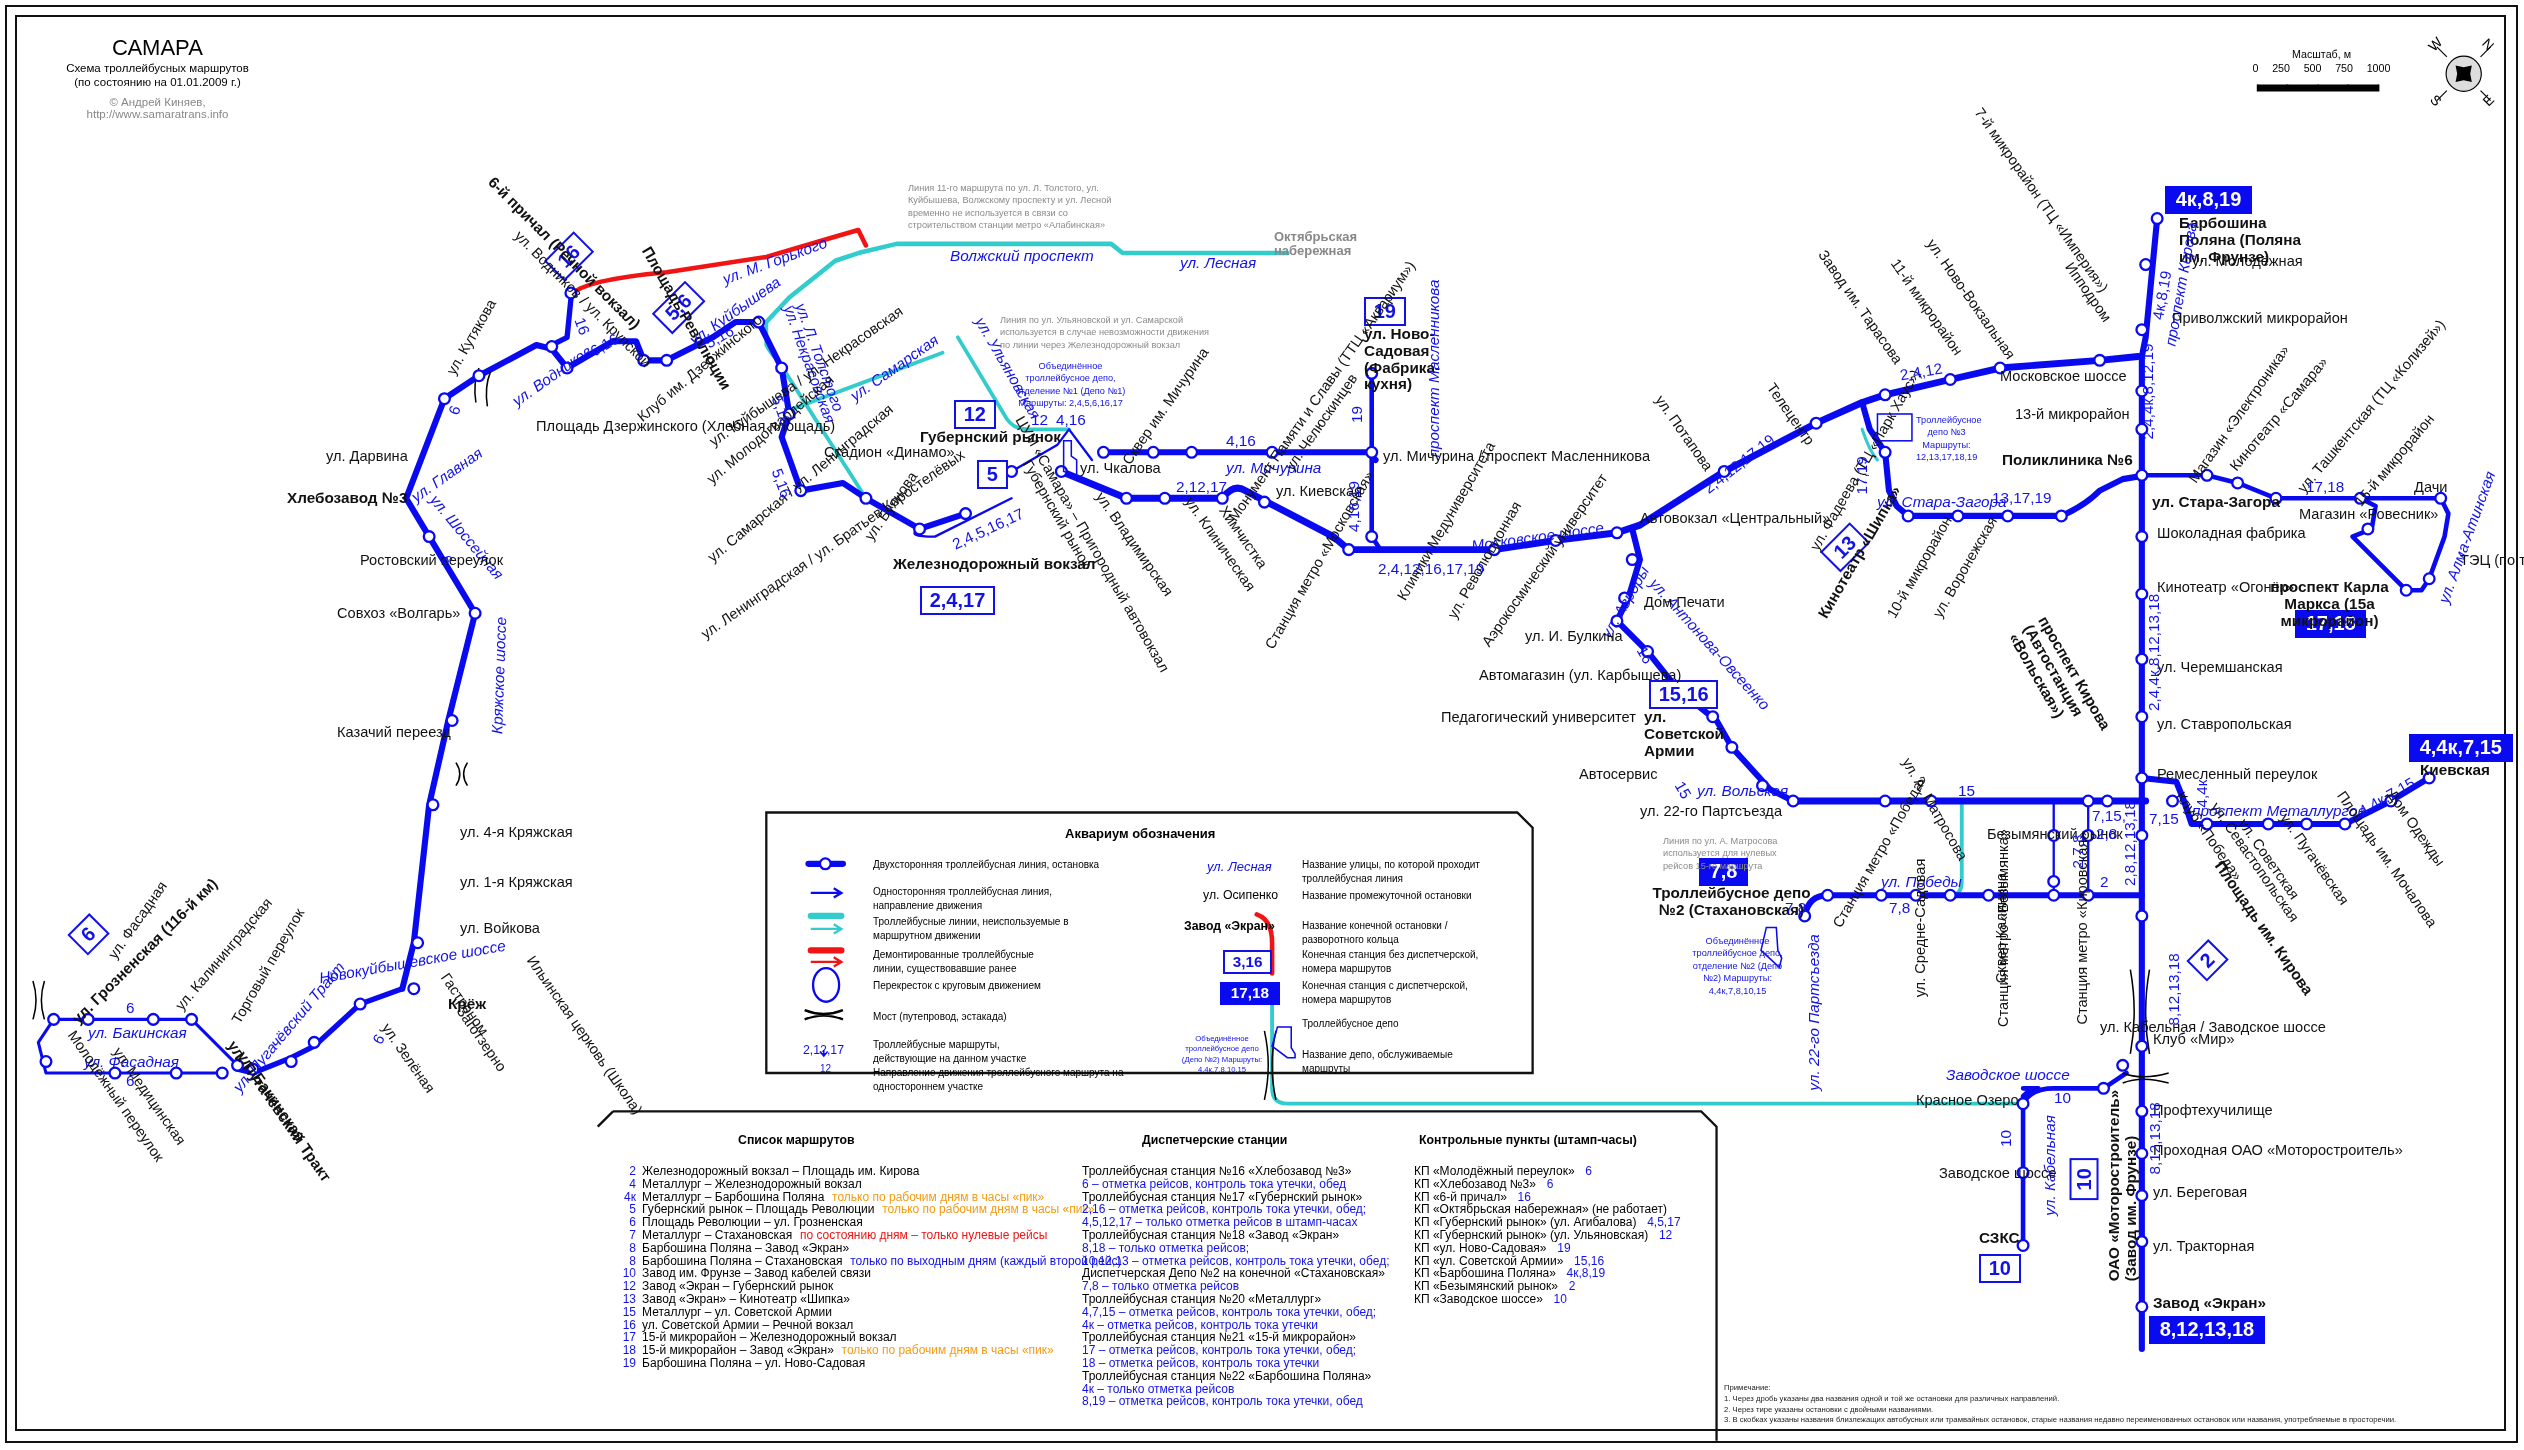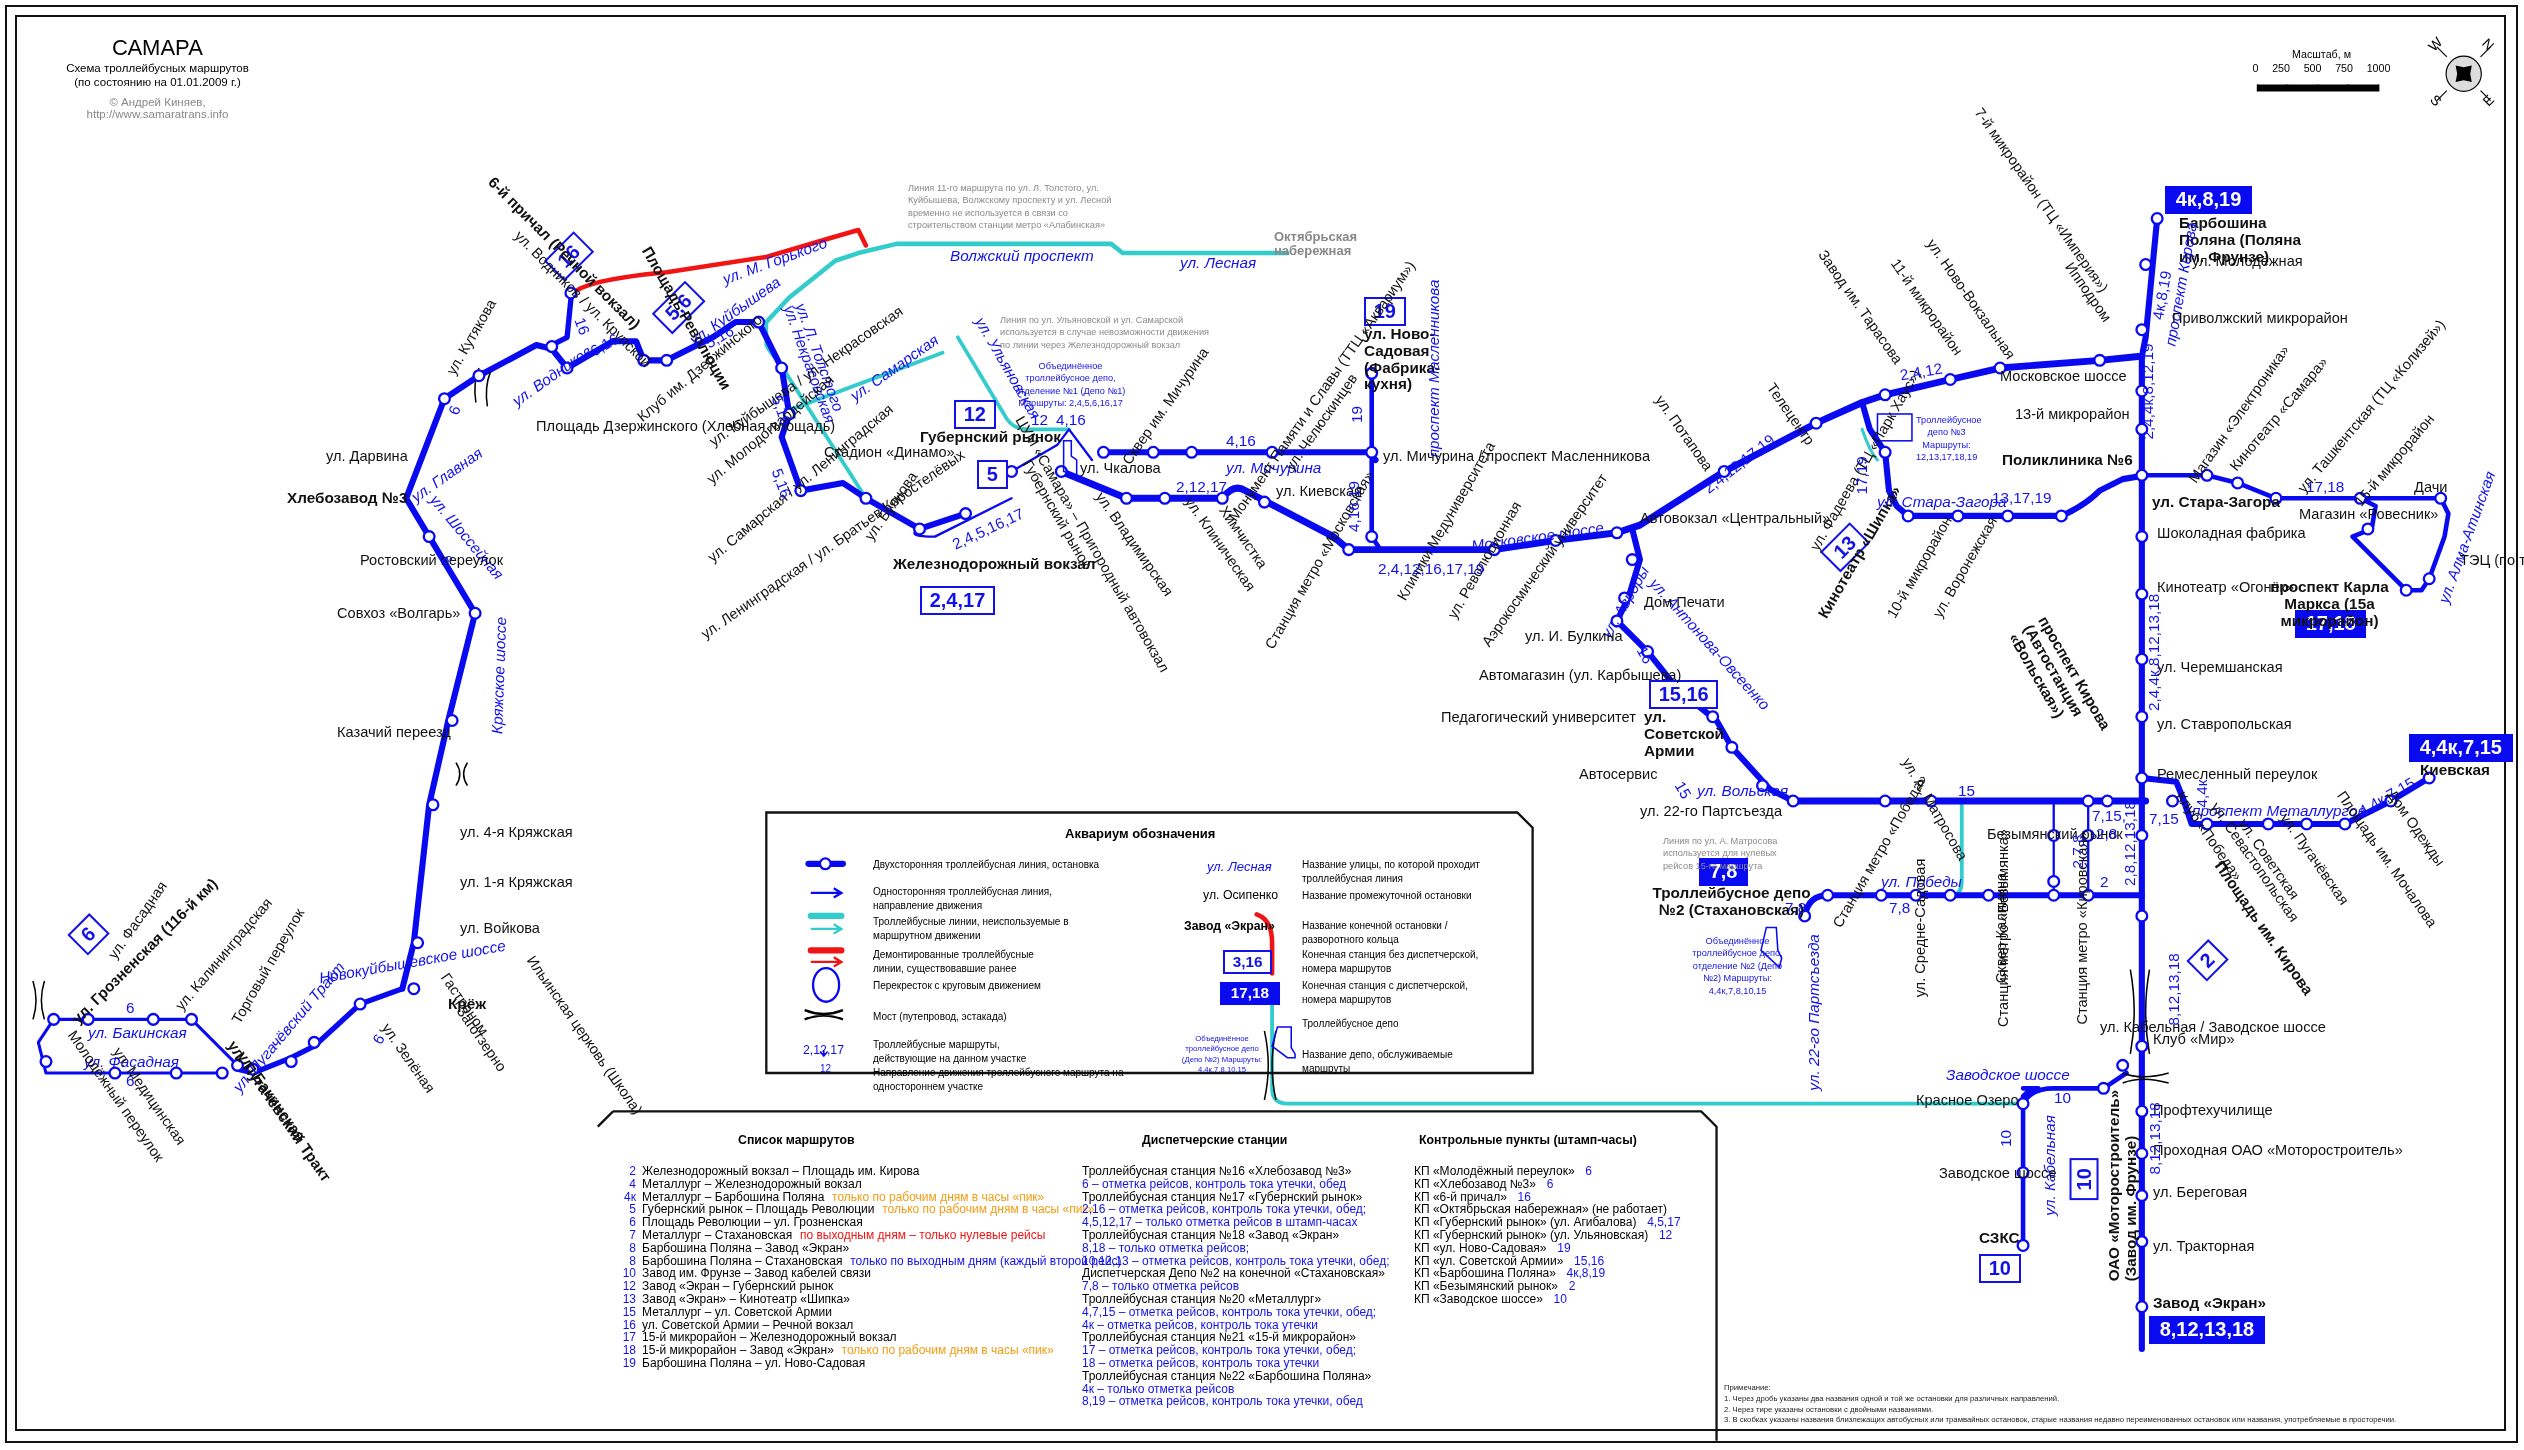--- a/index.html
+++ b/index.html
@@ -523,21 +523,21 @@
   <div class="leg-row" style="left:536px;top:236px;width:199px;">Название депо, обслуживаемые маршруты</div>
 </div>
 
 <div class="panel-title" style="left:738px;top:1133px;">Список маршрутов</div>
 <div class="list" id="route-list" style="left:619px;top:1165px;">
     <div><span class="num">2</span><span>Железнодорожный вокзал – Площадь им. Кирова</span></div>
     <div><span class="num">4</span><span>Металлург – Железнодорожный вокзал</span></div>
     <div><span class="num">4к</span><span>Металлург – Барбошина Поляна</span><span class="orange" style="margin-left: 7.7px;">только по рабочим дням в часы «пик»</span></div>
     <div><span class="num">5</span><span>Губернский рынок – Площадь Революции</span><span class="orange" style="margin-left: 7.7px;">только по рабочим дням в часы «пик»</span></div>
     <div><span class="num">6</span><span>Площадь Революции – ул. Грозненская</span></div>
-    <div><span class="num">7</span><span>Металлург – Стахановская</span><span class="red" style="margin-left: 7.7px;">по выходным дням – только нулевые рейсы</span></div>
+    <div><span class="num">7</span><span>Металлург – Стахановская</span><span class="red" style="margin-left: 7.7px;">по состоянию дням – только нулевые рейсы</span></div>
     <div><span class="num">8</span><span>Барбошина Поляна – Завод «Экран»</span></div>
     <div><span class="num">8</span><span>Барбошина Поляна – Стахановская</span><span class="blue" style="margin-left: 7.7px;">только по выходным дням (каждый второй рейс)</span></div>
     <div><span class="num">10</span><span>Завод им. Фрунзе – Завод кабелей связи</span></div>
     <div><span class="num">12</span><span>Завод «Экран – Губернский рынок</span></div>
     <div><span class="num">13</span><span>Завод «Экран» – Кинотеатр «Шипка»</span></div>
     <div><span class="num">15</span><span>Металлург – ул. Советской Армии</span></div>
     <div><span class="num">16</span><span>ул. Советской Армии – Речной вокзал</span></div>
     <div><span class="num">17</span><span>15-й микрорайон – Железнодорожный вокзал</span></div>
     <div><span class="num">18</span><span>15-й микрорайон – Завод «Экран»</span><span class="orange" style="margin-left: 7.7px;">только по рабочим дням в часы «пик»</span></div>
     <div><span class="num">19</span><span>Барбошина Поляна – ул. Ново-Садовая</span></div>

